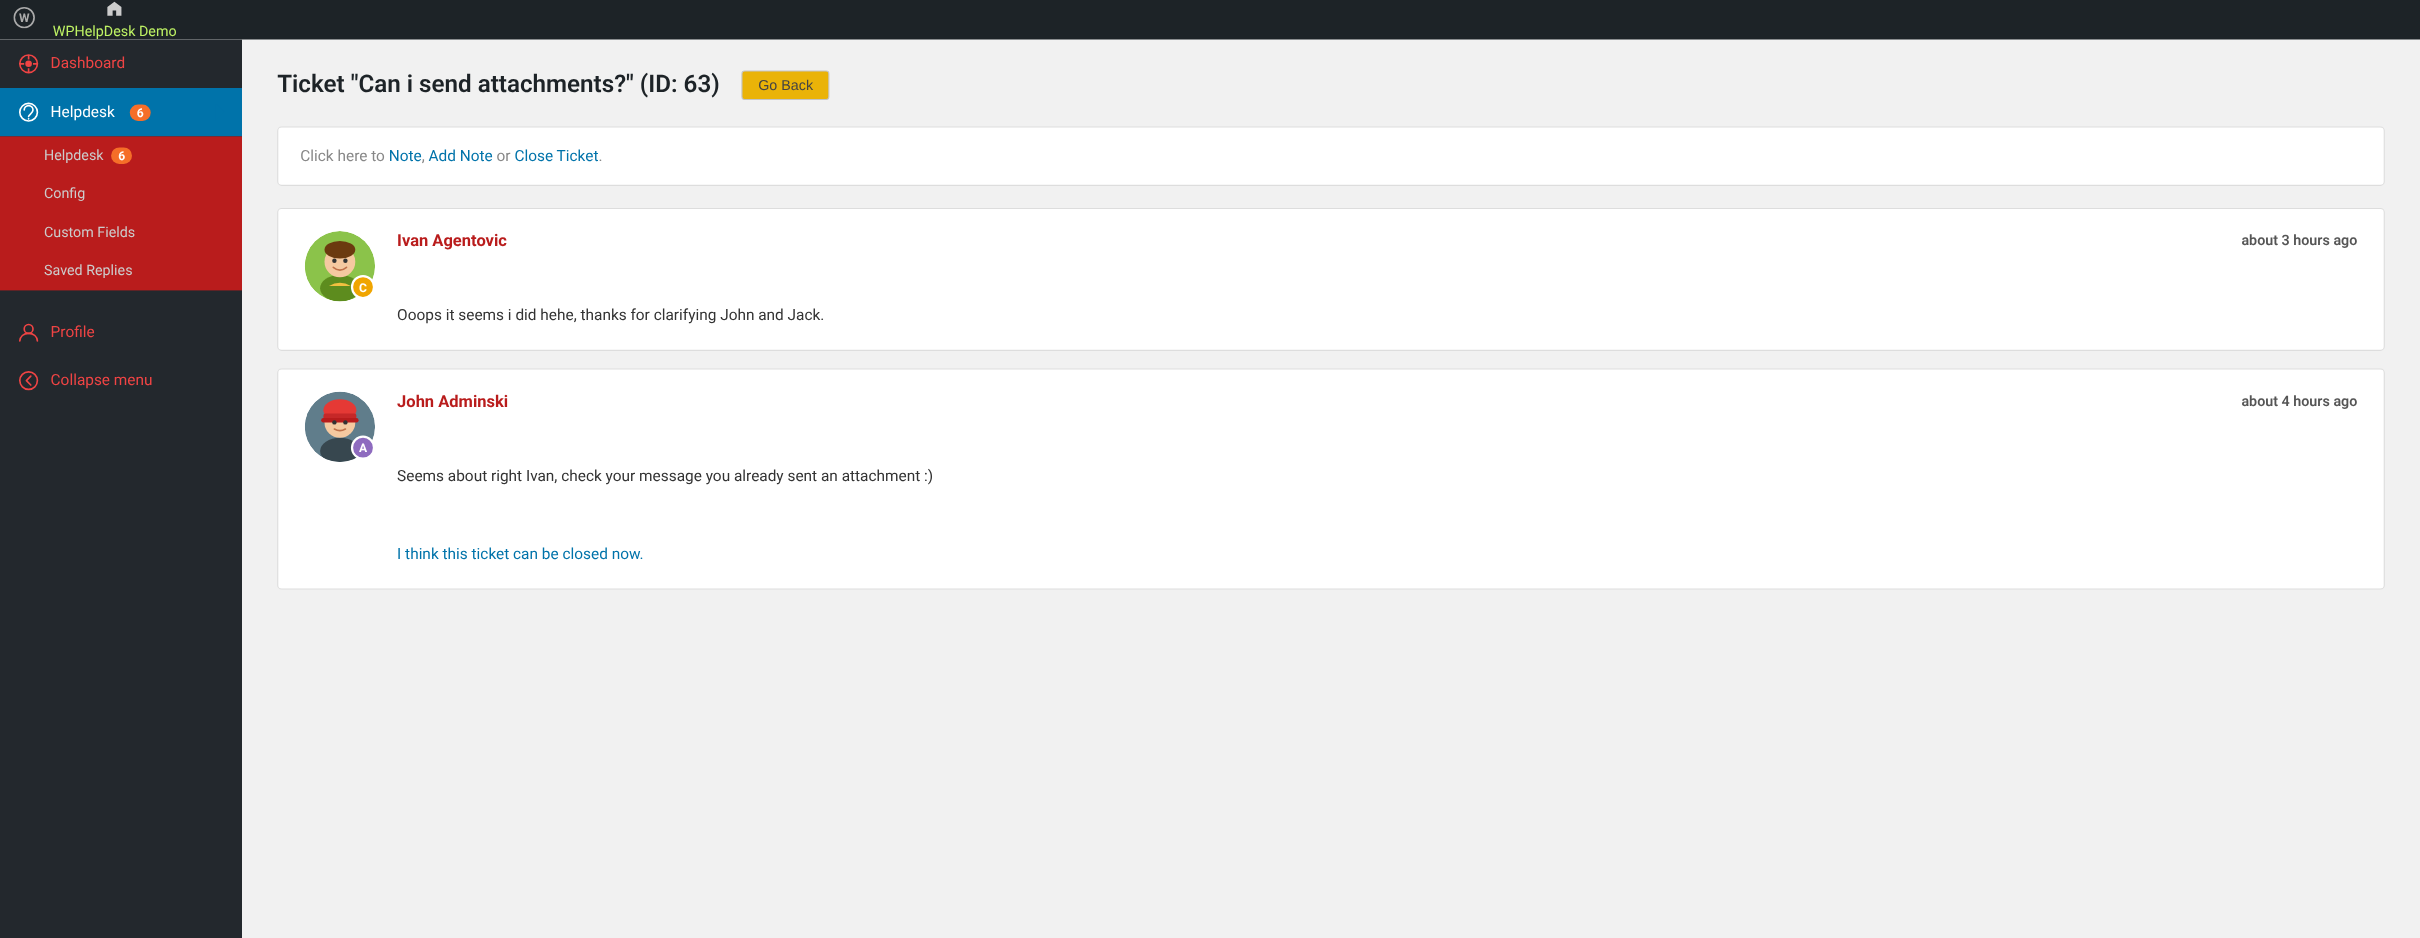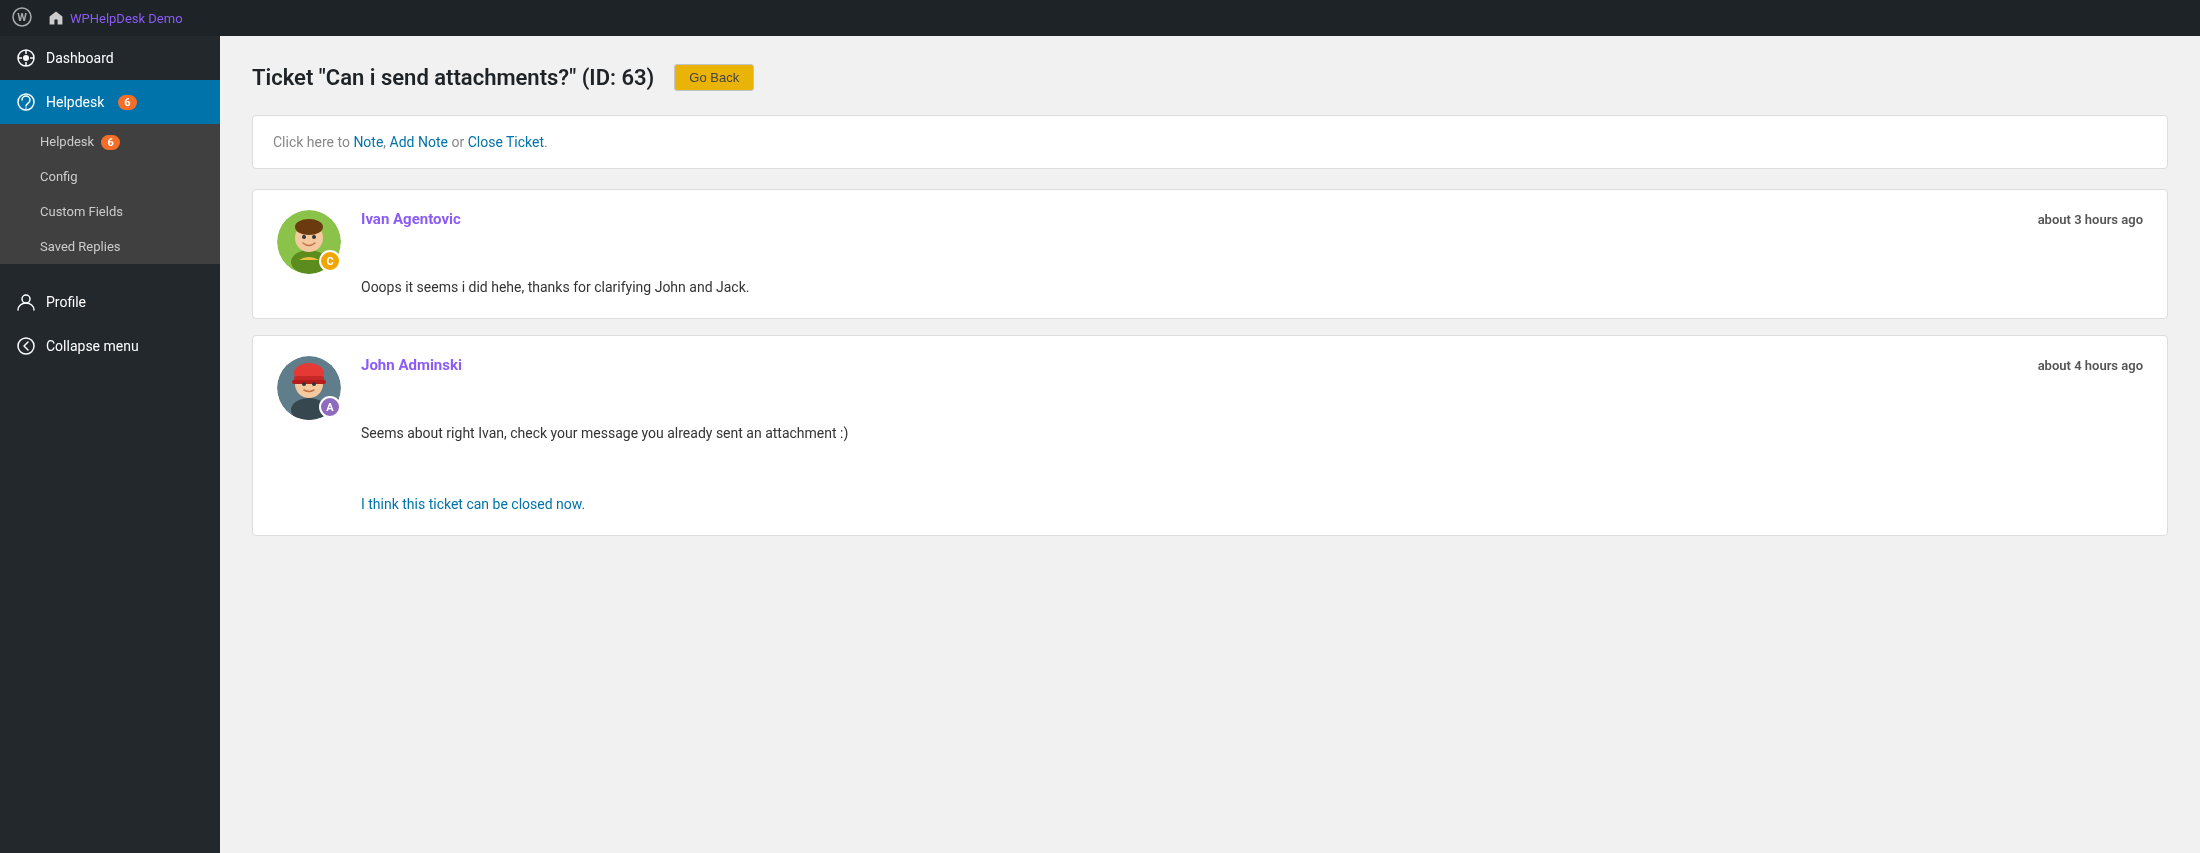--- a/index.html
+++ b/index.html
@@ -13,21 +13,21 @@
       display: flex;
       align-items: center;
       padding: 0 12px;
       gap: 16px;
       flex-shrink: 0;
     }
     .admin-bar-wp-icon {
       width: 20px; height: 20px; fill: #aaa;
     }
     .admin-bar-site {
-      display: flex; align-items: center; gap: 6px; color: #8b5cf6; font-size: 13px;
+      display: flex; align-items: center; gap: 6px; color: #bef264; font-size: 13px; flex-direction: column;
     }
     .admin-bar-site svg { width: 16px; height: 16px; fill: #ccc; }
 
     
     .app-body {
       display: flex;
       flex: 1;
       overflow: hidden;
     }
 
@@ -41,21 +41,21 @@
       flex-shrink: 0;
       overflow-y: auto;
     }
     .sidebar-item {
       display: flex;
       align-items: center;
       gap: 10px;
       padding: 12px 16px;
       cursor: pointer;
       font-size: 14px;
-      color: #ffffff;
+      color: #ef4444;
       text-decoration: none;
     }
     .sidebar-item.active {
       background: #0073aa;
       color: #fff;
     }
     .sidebar-item svg { width: 20px; height: 20px; fill: currentColor; flex-shrink: 0; }
 
     .sidebar-badge {
       background: #f56e28;
@@ -70,21 +70,21 @@
     
     .sidebar-arrow {
       margin-left: auto;
       width: 0; height: 0;
       border-top: 8px solid transparent;
       border-bottom: 8px solid transparent;
       border-left: 8px solid #0073aa;
     }
 
     
-    .sidebar-submenu { background: #404040; }
+    .sidebar-submenu { background: #b91c1c; }
     .sidebar-submenu-item {
       display: block;
       padding: 10px 16px 10px 40px;
       color: #ccc;
       font-size: 13px;
       cursor: pointer;
     }
 
     
     .main-content {
@@ -173,21 +173,21 @@
     }
     .message-header {
       display: flex;
       justify-content: space-between;
       align-items: center;
       margin-bottom: 10px;
     }
     .message-author {
       font-weight: 700;
       font-size: 15px;
-      color: #8b5cf6;
+      color: #b91c1c;
     }
     .message-time {
       color: #555;
       font-size: 13px;
       font-weight: 600;
       margin-left: 21px;
     }
     .message-text {
       color: #333;
       font-size: 14px;

